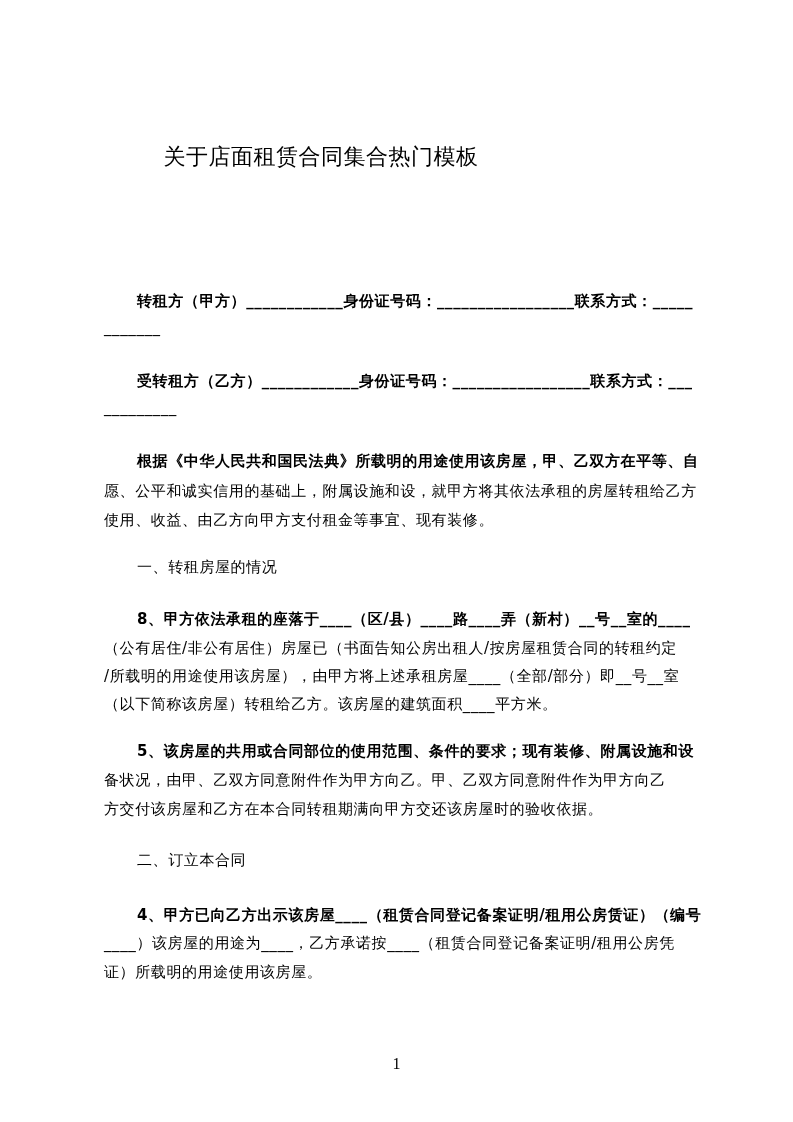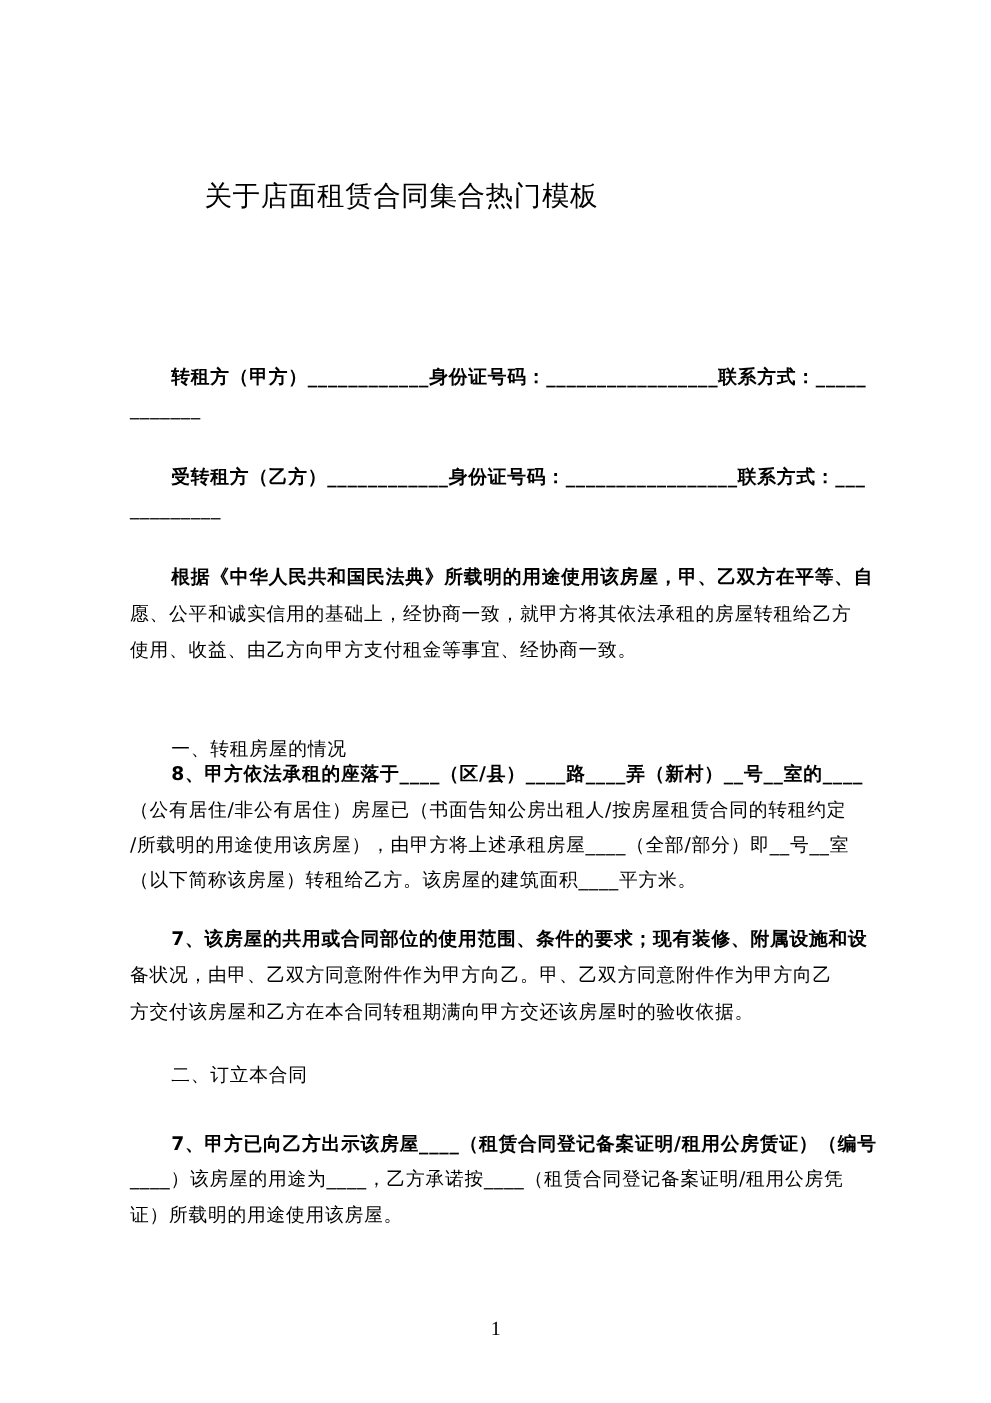--- a/index.html
+++ b/index.html
@@ -18,34 +18,34 @@
 <div>
   <div class="title">关于店面租赁合同集合热门模板</div>
 
   <div class="line indent" style="top:292px">转租方（甲方）____________身份证号码：_________________联系方式：_____</div>
   <div class="line" style="top:318px">_______</div>
 
   <div class="line indent" style="top:372px">受转租方（乙方）____________身份证号码：_________________联系方式：___</div>
   <div class="line" style="top:398px">_________</div>
 
   <div class="line indent" style="top:452px">根据《中华人民共和国民法典》所载明的用途使用该房屋，甲、乙双方在平等、自</div>
-  <div class="line" style="top:482px">愿、公平和诚实信用的基础上，经协商一致，就甲方将其依法承租的房屋转租给乙方</div>
-  <div class="line" style="top:511px">使用、收益、由乙方向甲方支付租金等事宜、经协商一致。</div>
+  <div class="line" style="top:482px">愿、公平和诚实信用的基础上，附属设施和设，就甲方将其依法承租的房屋转租给乙方</div>
+  <div class="line" style="top:511px">使用、收益、由乙方向甲方支付租金等事宜、现有装修。</div>
 
-  <div class="line" style="top:590px; left:137px">一、转租房屋的情况</div>
+  <div class="line" style="top:558px; left:137px">一、转租房屋的情况</div>
 
   <div class="line indent" style="top:610px">8、甲方依法承租的座落于____（区/县）____路____弄（新村）__号__室的____</div>
   <div class="line" style="top:639px">（公有居住/非公有居住）房屋已（书面告知公房出租人/按房屋租赁合同的转租约定</div>
   <div class="line" style="top:667px">/所载明的用途使用该房屋），由甲方将上述承租房屋____（全部/部分）即__号__室</div>
   <div class="line" style="top:695px">（以下简称该房屋）转租给乙方。该房屋的建筑面积____平方米。</div>
 
-  <div class="line indent" style="top:742px">7、该房屋的共用或合同部位的使用范围、条件的要求；现有装修、附属设施和设</div>
+  <div class="line indent" style="top:742px">5、该房屋的共用或合同部位的使用范围、条件的要求；现有装修、附属设施和设</div>
   <div class="line" style="top:771px">备状况，由甲、乙双方同意附件作为甲方向乙。甲、乙双方同意附件作为甲方向乙</div>
   <div class="line" style="top:800px">方交付该房屋和乙方在本合同转租期满向甲方交还该房屋时的验收依据。</div>
 
   <div class="line" style="top:851px; left:137px">二、订立本合同</div>
 
-  <div class="line indent" style="top:906px">7、甲方已向乙方出示该房屋____（租赁合同登记备案证明/租用公房赁证）（编号</div>
+  <div class="line indent" style="top:906px">4、甲方已向乙方出示该房屋____（租赁合同登记备案证明/租用公房赁证）（编号</div>
   <div class="line" style="top:934px">____）该房屋的用途为____，乙方承诺按____（租赁合同登记备案证明/租用公房凭</div>
   <div class="line" style="top:963px">证）所载明的用途使用该房屋。</div>
 
   <div class="pagenum">1</div>
 </div>
 
 </body></html>

